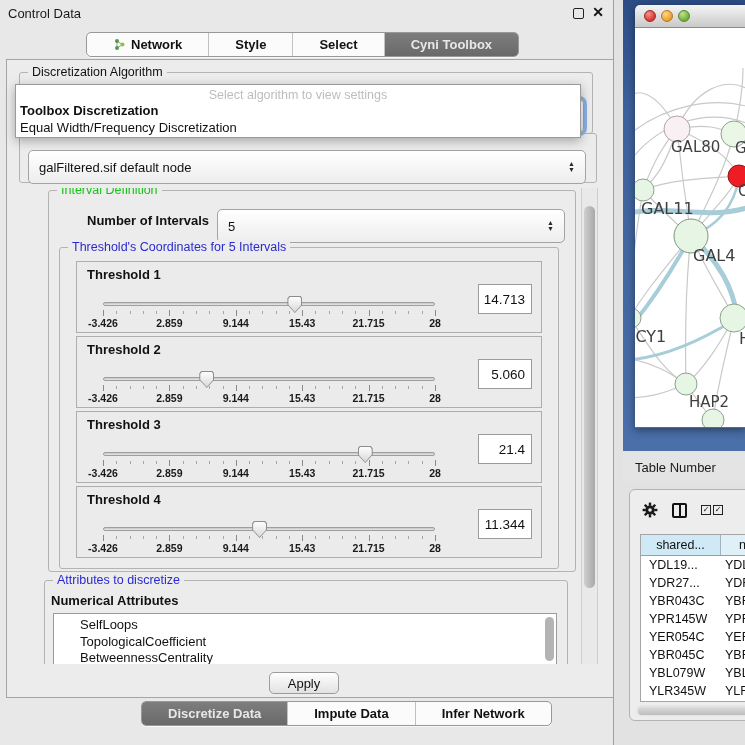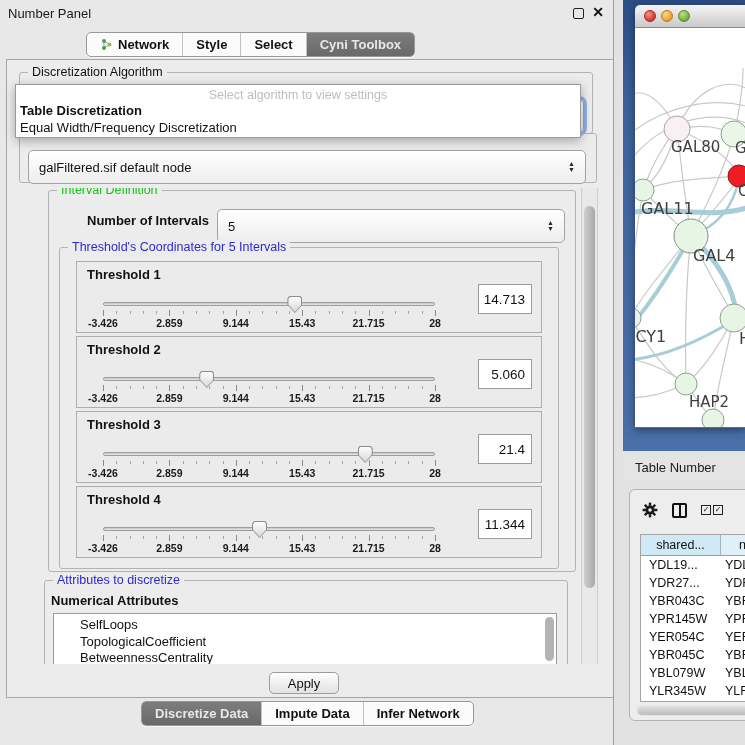--- a/index.html
+++ b/index.html
@@ -15,21 +15,21 @@
 
   
   .cp { left:0; top:0; width:613px; height:745px; }
   .cp-titlebar { left:0; top:0; width:613px; height:27px; }
   .cp-title { left:8px; top:6px; font-size:13px; color:#1a1a1a; }
   .win-float { right:29px; top:8px; width:11px; height:11px; border:1.5px solid #222; border-radius:2px; cursor:pointer; }
   .win-close { right:9px; top:4px; font-size:14px; font-weight:bold; color:#111; cursor:pointer; }
 
   .seg { display:flex; border:1px solid #989898; border-radius:5px; background:#fbfbfb;
          box-shadow:0 1px 0 rgba(255,255,255,.7); overflow:hidden; font-size:13px; font-weight:bold; }
-  .seg .item { padding:4px 13px; border-left:1px solid #c2c2c2; display:flex; gap:5px; align-items:center; white-space:nowrap; cursor:pointer; }
+  .seg .item { padding:4px 26px; border-left:1px solid #c2c2c2; display:flex; gap:5px; align-items:center; white-space:nowrap; cursor:pointer; }
   .seg .item:first-child { border-left:none; }
   .seg .item.selected { background:linear-gradient(#7d7d7d,#696969); color:#e8e8e8; }
   #top-tab-bar { left:86px; top:32px; }
   #bottom-tab-bar { left:141px; top:701px; }
 
   .cp-content { left:6px; top:59px; width:701px; height:639px; border:1px solid #a5a5a5; background:#ececec; }
 
   .groupbox { position:absolute; border:1px solid #b3b3b3; border-radius:3px; }
   .grouplabel { position:absolute; top:-8px; left:8px; background:#ececec; padding:0 4px; font-size:12.5px; white-space:nowrap; }
   .gl-green { color:#16c216; }
@@ -129,21 +129,21 @@
   .tp-hscroll { position:absolute; left:6px; top:215px; width:132px; height:11px; background:#e5e5e5; border-radius:5px; }
   .tp-hthumb { position:absolute; left:2px; top:1.5px; width:94%; height:8px; border-radius:4px;
                background:linear-gradient(#dcdcdc,#bdbdbd); cursor:pointer; }
 </style>
 </head>
 <body>
 
 <div class="abs cp">
 
   <div class="abs cp-titlebar">
-    <div class="abs cp-title">Number Panel</div>
+    <div class="abs cp-title">Control Data</div>
     <div class="abs win-float"></div>
     <div class="abs win-close">✕</div>
   </div>
 
   <div class="abs seg" id="top-tab-bar">
       <div class="item">
         <svg width="13" height="13" viewBox="0 0 13 13">
           <line x1="4" y1="3" x2="9.5" y2="6.5" stroke="#999"></line>
           <line x1="4" y1="10" x2="9.5" y2="6.5" stroke="#999"></line>
           <line x1="4" y1="3" x2="4" y2="10" stroke="#999"></line>
@@ -169,21 +169,21 @@
     <div class="groupbox" id="algo-group">
       <div class="grouplabel">Discretization Algorithm</div>
       <div class="combo focusring" id="algo-combo">
         <span class="stepper"></span>
       </div>
     </div>
 
     <div class="abs" id="algo-popup">
       <div class="popup-hint">Select algorithm to view settings</div>
       <div id="popup-items">
-          <div class="popup-item selected">Table Discretization</div>
+          <div class="popup-item selected">Toolbox Discretization</div>
           <div class="popup-item">Equal Width/Frequency Discretization</div>
         </div>
     </div>
 
     <div class="groupbox" id="table-data-group">
       <div class="grouplabel">Table Data</div>
       <div class="combo" id="table-data-combo">
         <span>galFiltered.sif default node</span>
         <span class="stepper"></span>
       </div>

